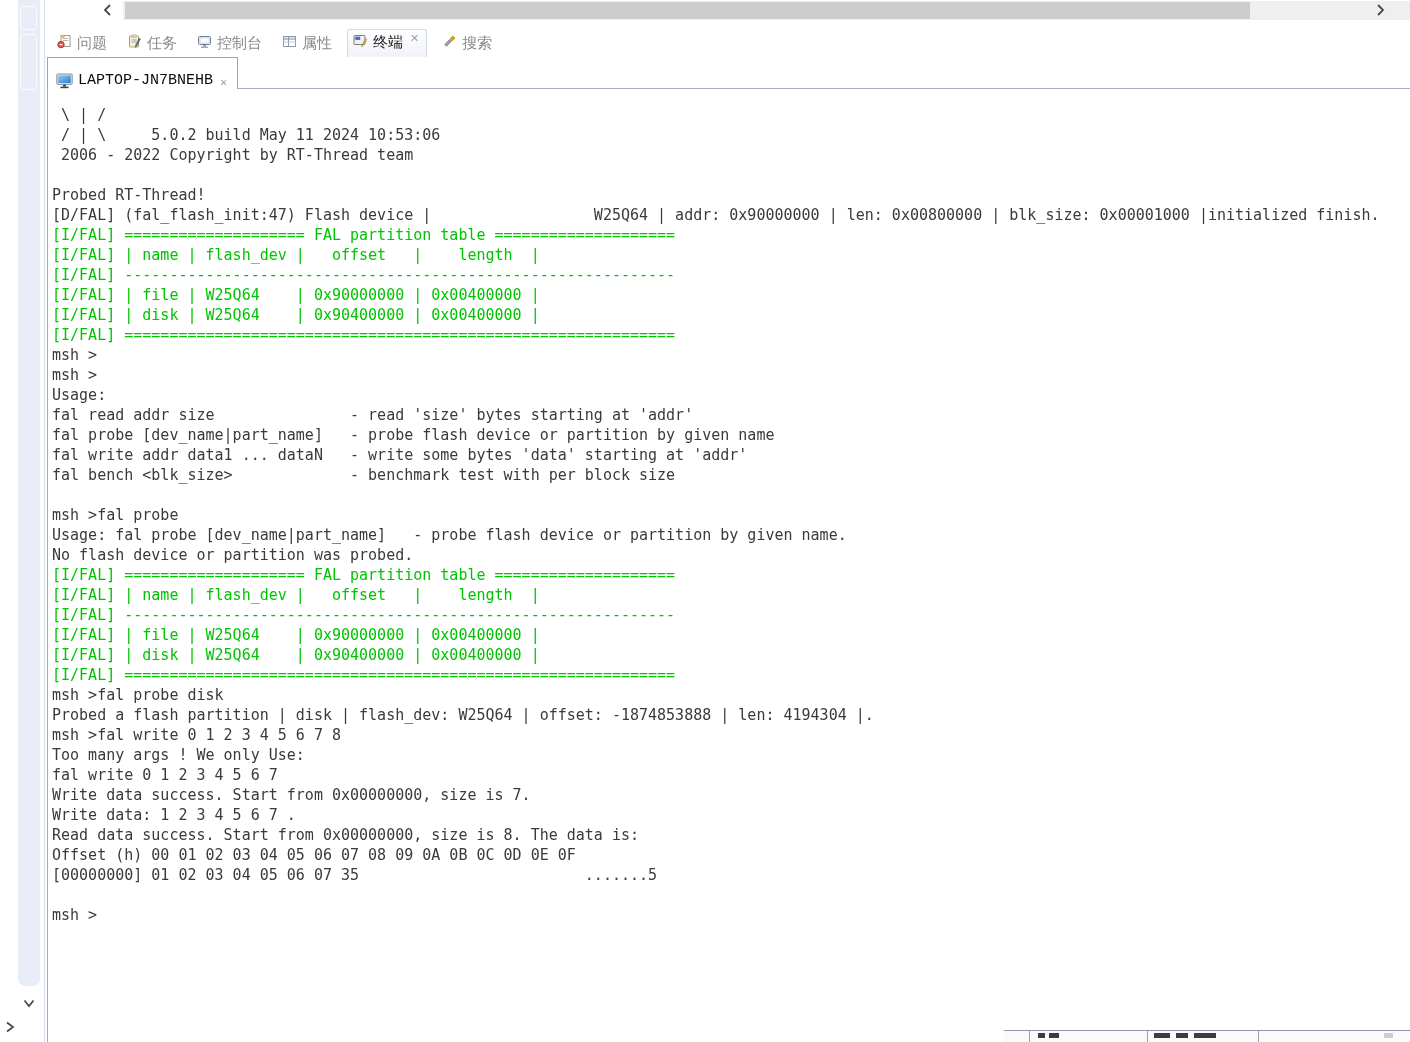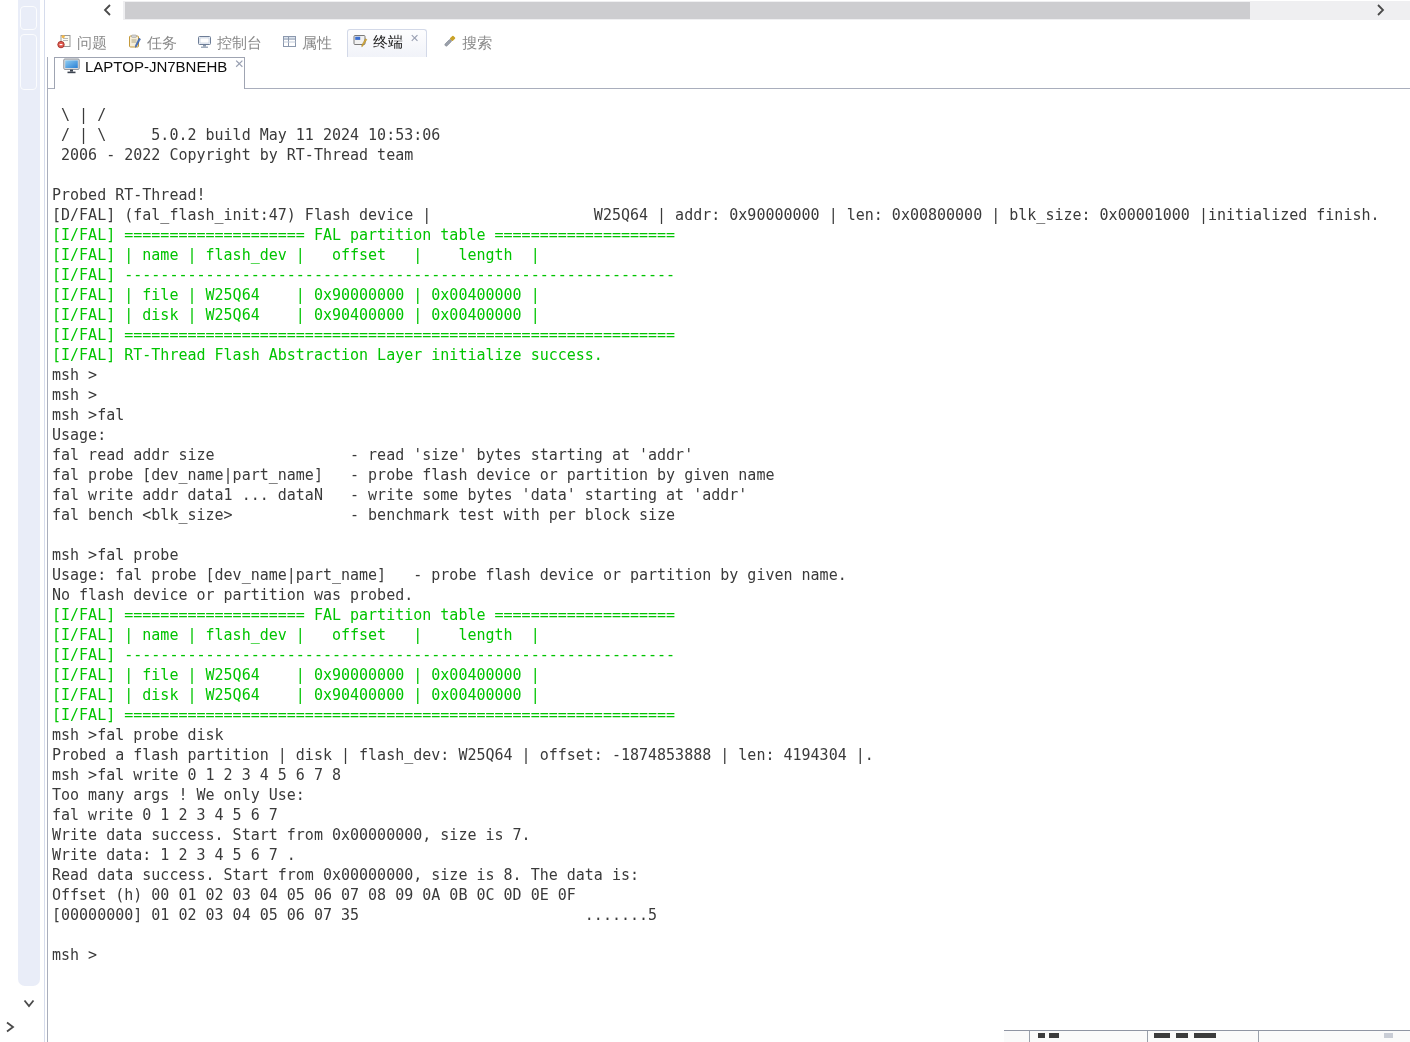--- a/index.html
+++ b/index.html
@@ -33,23 +33,23 @@
                  border-bottom:none; border-radius:3px 3px 0 0; padding:3px 7px 5px 5px; }
   .vtab.active .vlabel { color:#1c1c1c; }
   .vicon { width:15px; height:15px; display:inline-block; }
   .vicon svg { display:block; }
   .close-x { font-size:11px; color:#99a0b2; padding-left:2px; line-height:1; }
 
   
   #term-tab-row { left:45px; top:57px; right:0; height:31px; background:#fff; }
   #term-topline { left:47px; top:88px; right:0; height:1px; background:#a9aebc; }
   #term-leftline { left:47px; top:57px; width:1px; height:985px; background:#a9aebc; }
-  #terminal-tab { left:54px; top:57px; width:191px; height:32px; background:#fff;
+  #terminal-tab { left:47px; top:57px; width:191px; height:32px; background:#fff;
                   border:1px solid #9fa4b2; border-bottom:none; z-index:3;
-                  display:flex; align-items:flex-start; gap:5px; padding:0 6px 0 8px; }
+                  display:flex; align-items:flex-end; gap:5px; padding:0 6px 0 8px;font-family:Liberation Mono, monospace; }
   #terminal-tab .tlabel { font-size:15px; color:#0d0d0d; white-space:nowrap; }
 
   
   #terminal { left:48px; top:89px; width:1362px; height:953px; background:#ffffff;
               padding:16px 0 0 4px; overflow:hidden; cursor:text; }
   .tline { font-family:"DejaVu Sans Mono","Liberation Mono",monospace;
            font-size:15px; line-height:20px; white-space:pre; letter-spacing:0; }
   .tline.dark  { color:#3a3a3a; }
   .tline.green { color:var(--log-green,#00c400); }
 
@@ -201,24 +201,22 @@
     <div class="tline dark"> 2006 - 2022 Copyright by RT-Thread team</div>
     <div class="tline dark"> </div>
     <div class="tline dark">Probed RT-Thread!</div>
     <div class="tline dark">[D/FAL] (fal_flash_init:47) Flash device |                  W25Q64 | addr: 0x90000000 | len: 0x00800000 | blk_size: 0x00001000 |initialized finish.</div>
     <div class="tline green">[I/FAL] ==================== FAL partition table ====================</div>
     <div class="tline green">[I/FAL] | name | flash_dev |   offset   |    length  |</div>
     <div class="tline green">[I/FAL] -------------------------------------------------------------</div>
     <div class="tline green">[I/FAL] | file | W25Q64    | 0x90000000 | 0x00400000 |</div>
     <div class="tline green">[I/FAL] | disk | W25Q64    | 0x90400000 | 0x00400000 |</div>
     <div class="tline green">[I/FAL] =============================================================</div>
-    <div class="tline green">[I/FAL] RT-Thread Flash Abstraction Layer initialize success.</div>
     <div class="tline dark">msh &gt;</div>
     <div class="tline dark">msh &gt;</div>
-    <div class="tline dark">msh &gt;fal</div>
     <div class="tline dark">Usage:</div>
     <div class="tline dark">fal read addr size               - read 'size' bytes starting at 'addr'</div>
     <div class="tline dark">fal probe [dev_name|part_name]   - probe flash device or partition by given name</div>
     <div class="tline dark">fal write addr data1 ... dataN   - write some bytes 'data' starting at 'addr'</div>
     <div class="tline dark">fal bench &lt;blk_size&gt;             - benchmark test with per block size</div>
     <div class="tline dark"> </div>
     <div class="tline dark">msh &gt;fal probe</div>
     <div class="tline dark">Usage: fal probe [dev_name|part_name]   - probe flash device or partition by given name.</div>
     <div class="tline dark">No flash device or partition was probed.</div>
     <div class="tline green">[I/FAL] ==================== FAL partition table ====================</div>

